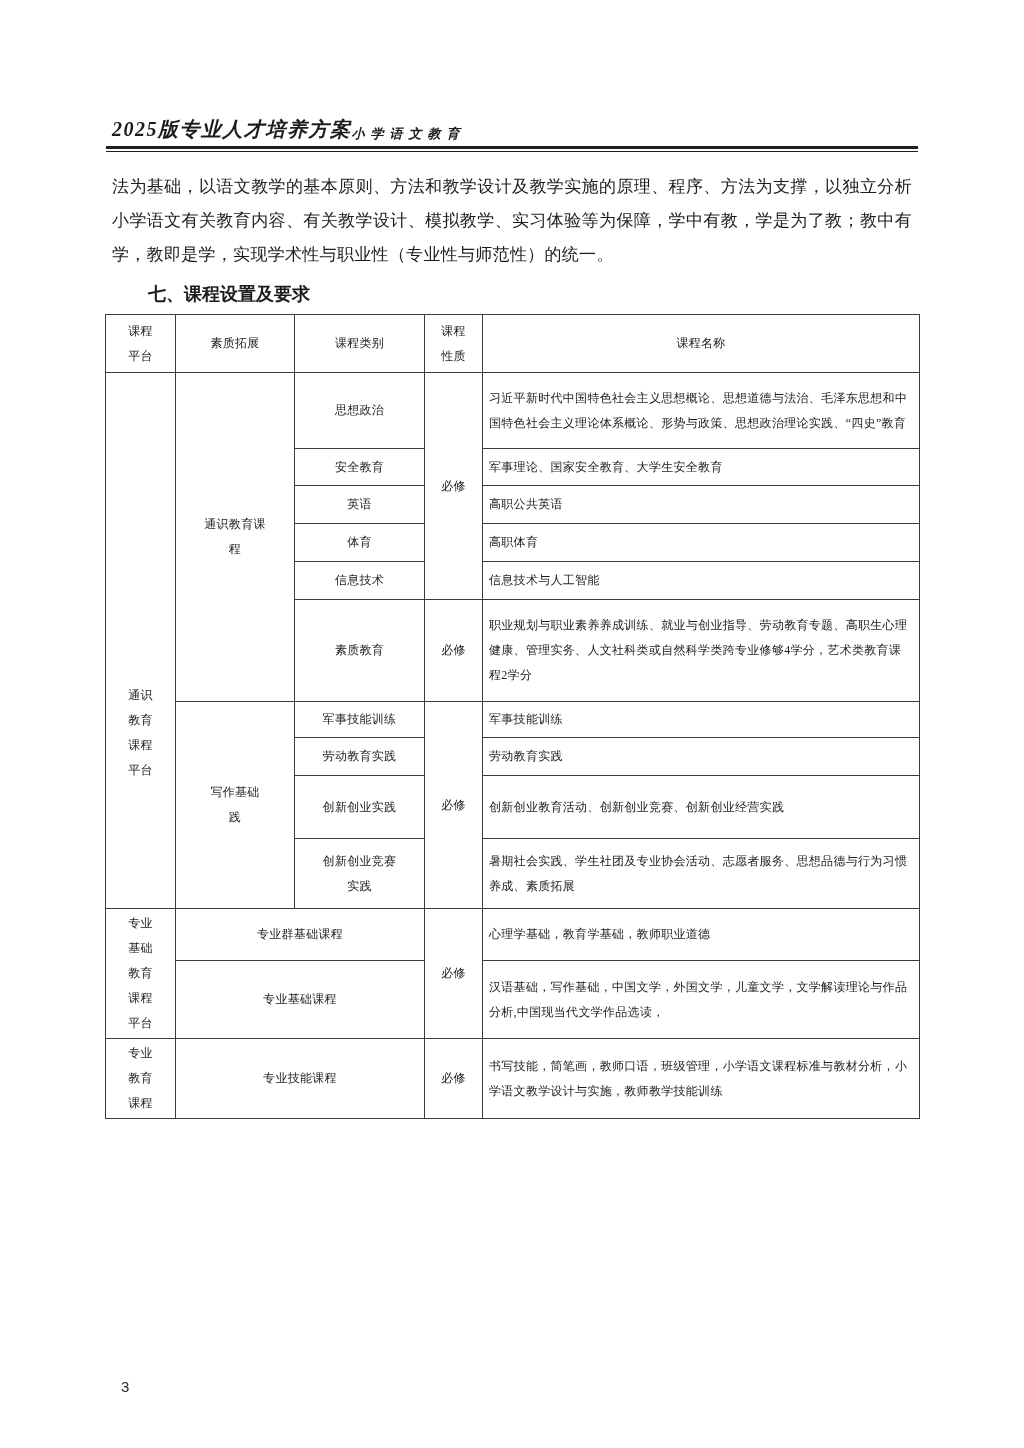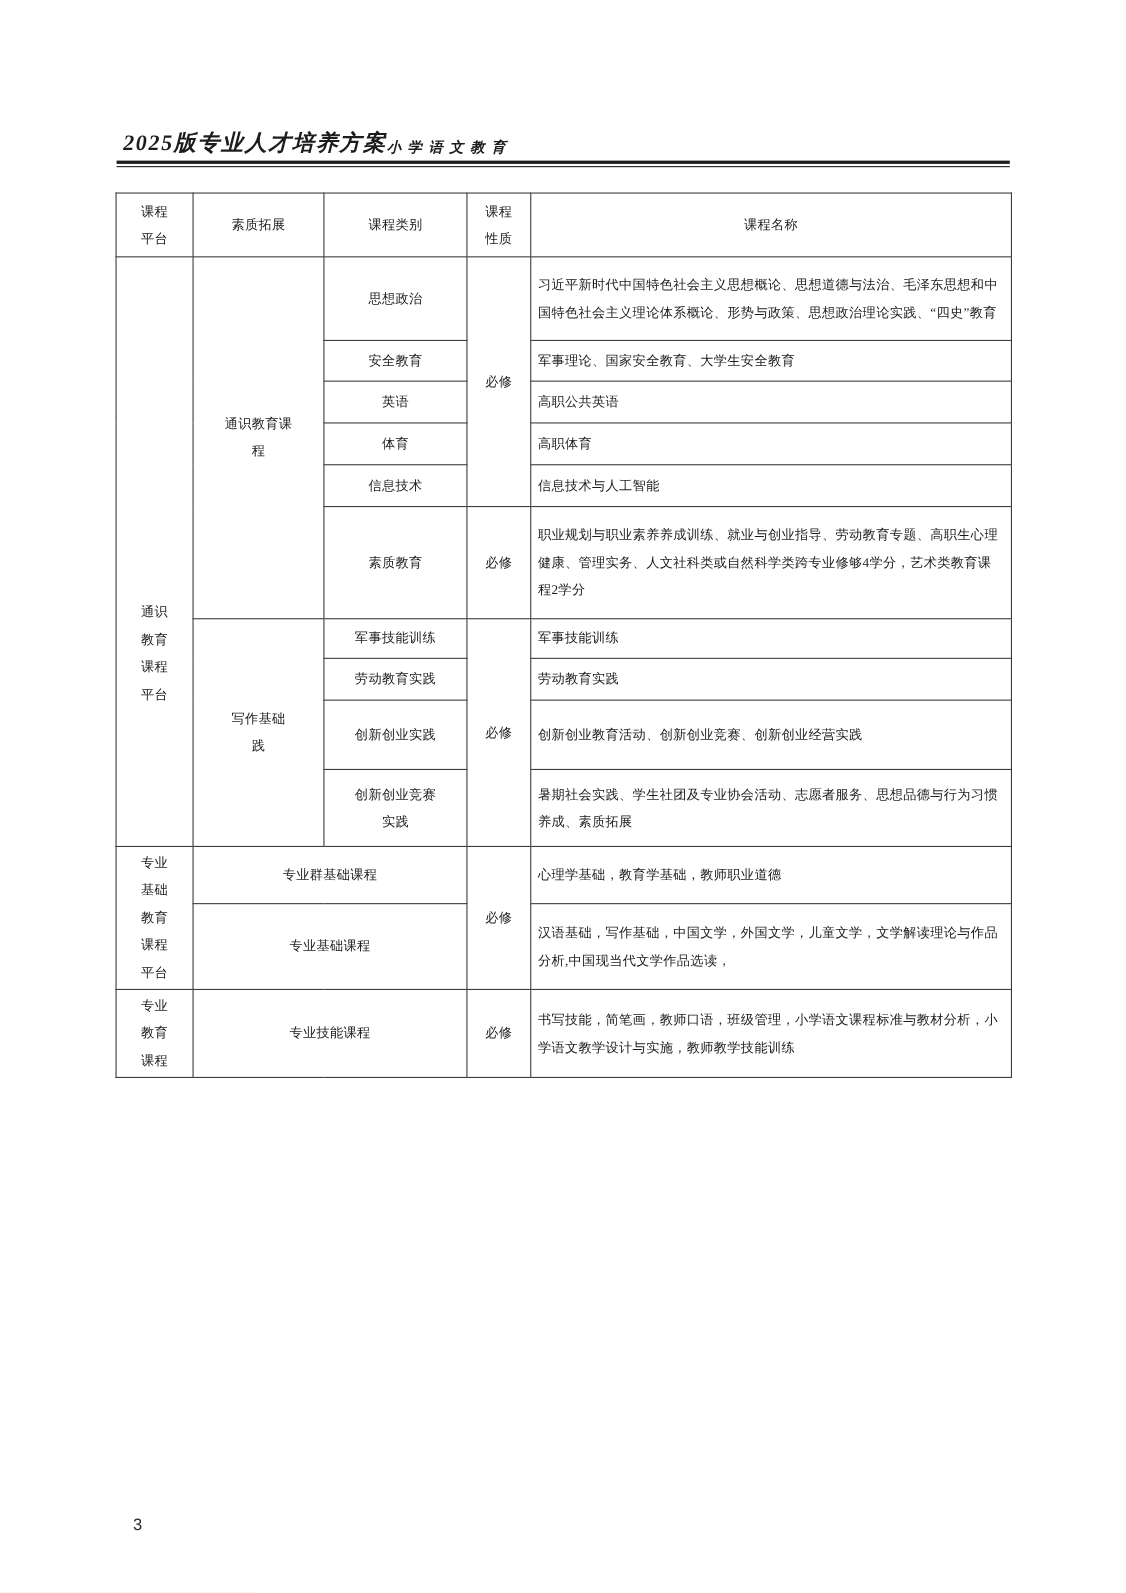--- a/index.html
+++ b/index.html
@@ -63,20 +63,22 @@
 
 <div class="page">
 
   <div class="pageheader">
     <span class="ph-left">2025版专业人才培养方案</span>
     <span class="ph-right">小学语文教育</span>
   </div>
   <div class="ph-rule"></div>
 
   <div class="content">
+    <p class="para">法为基础，以语文教学的基本原则、方法和教学设计及教学实施的原理、程序、方法为支撑，以独立分析小学语文有关教育内容、有关教学设计、模拟教学、实习体验等为保障，学中有教，学是为了教；教中有学，教即是学，实现学术性与职业性（专业性与师范性）的统一。</p>
+    <p class="heading">七、课程设置及要求</p>
 
     <table class="curriculum">
       <colgroup>
         <col style="width:70px">
           <col style="width:119px">
           <col style="width:130px">
         <col style="width:58px">
           <col style="width:437px">
       </colgroup>
       <tbody>

